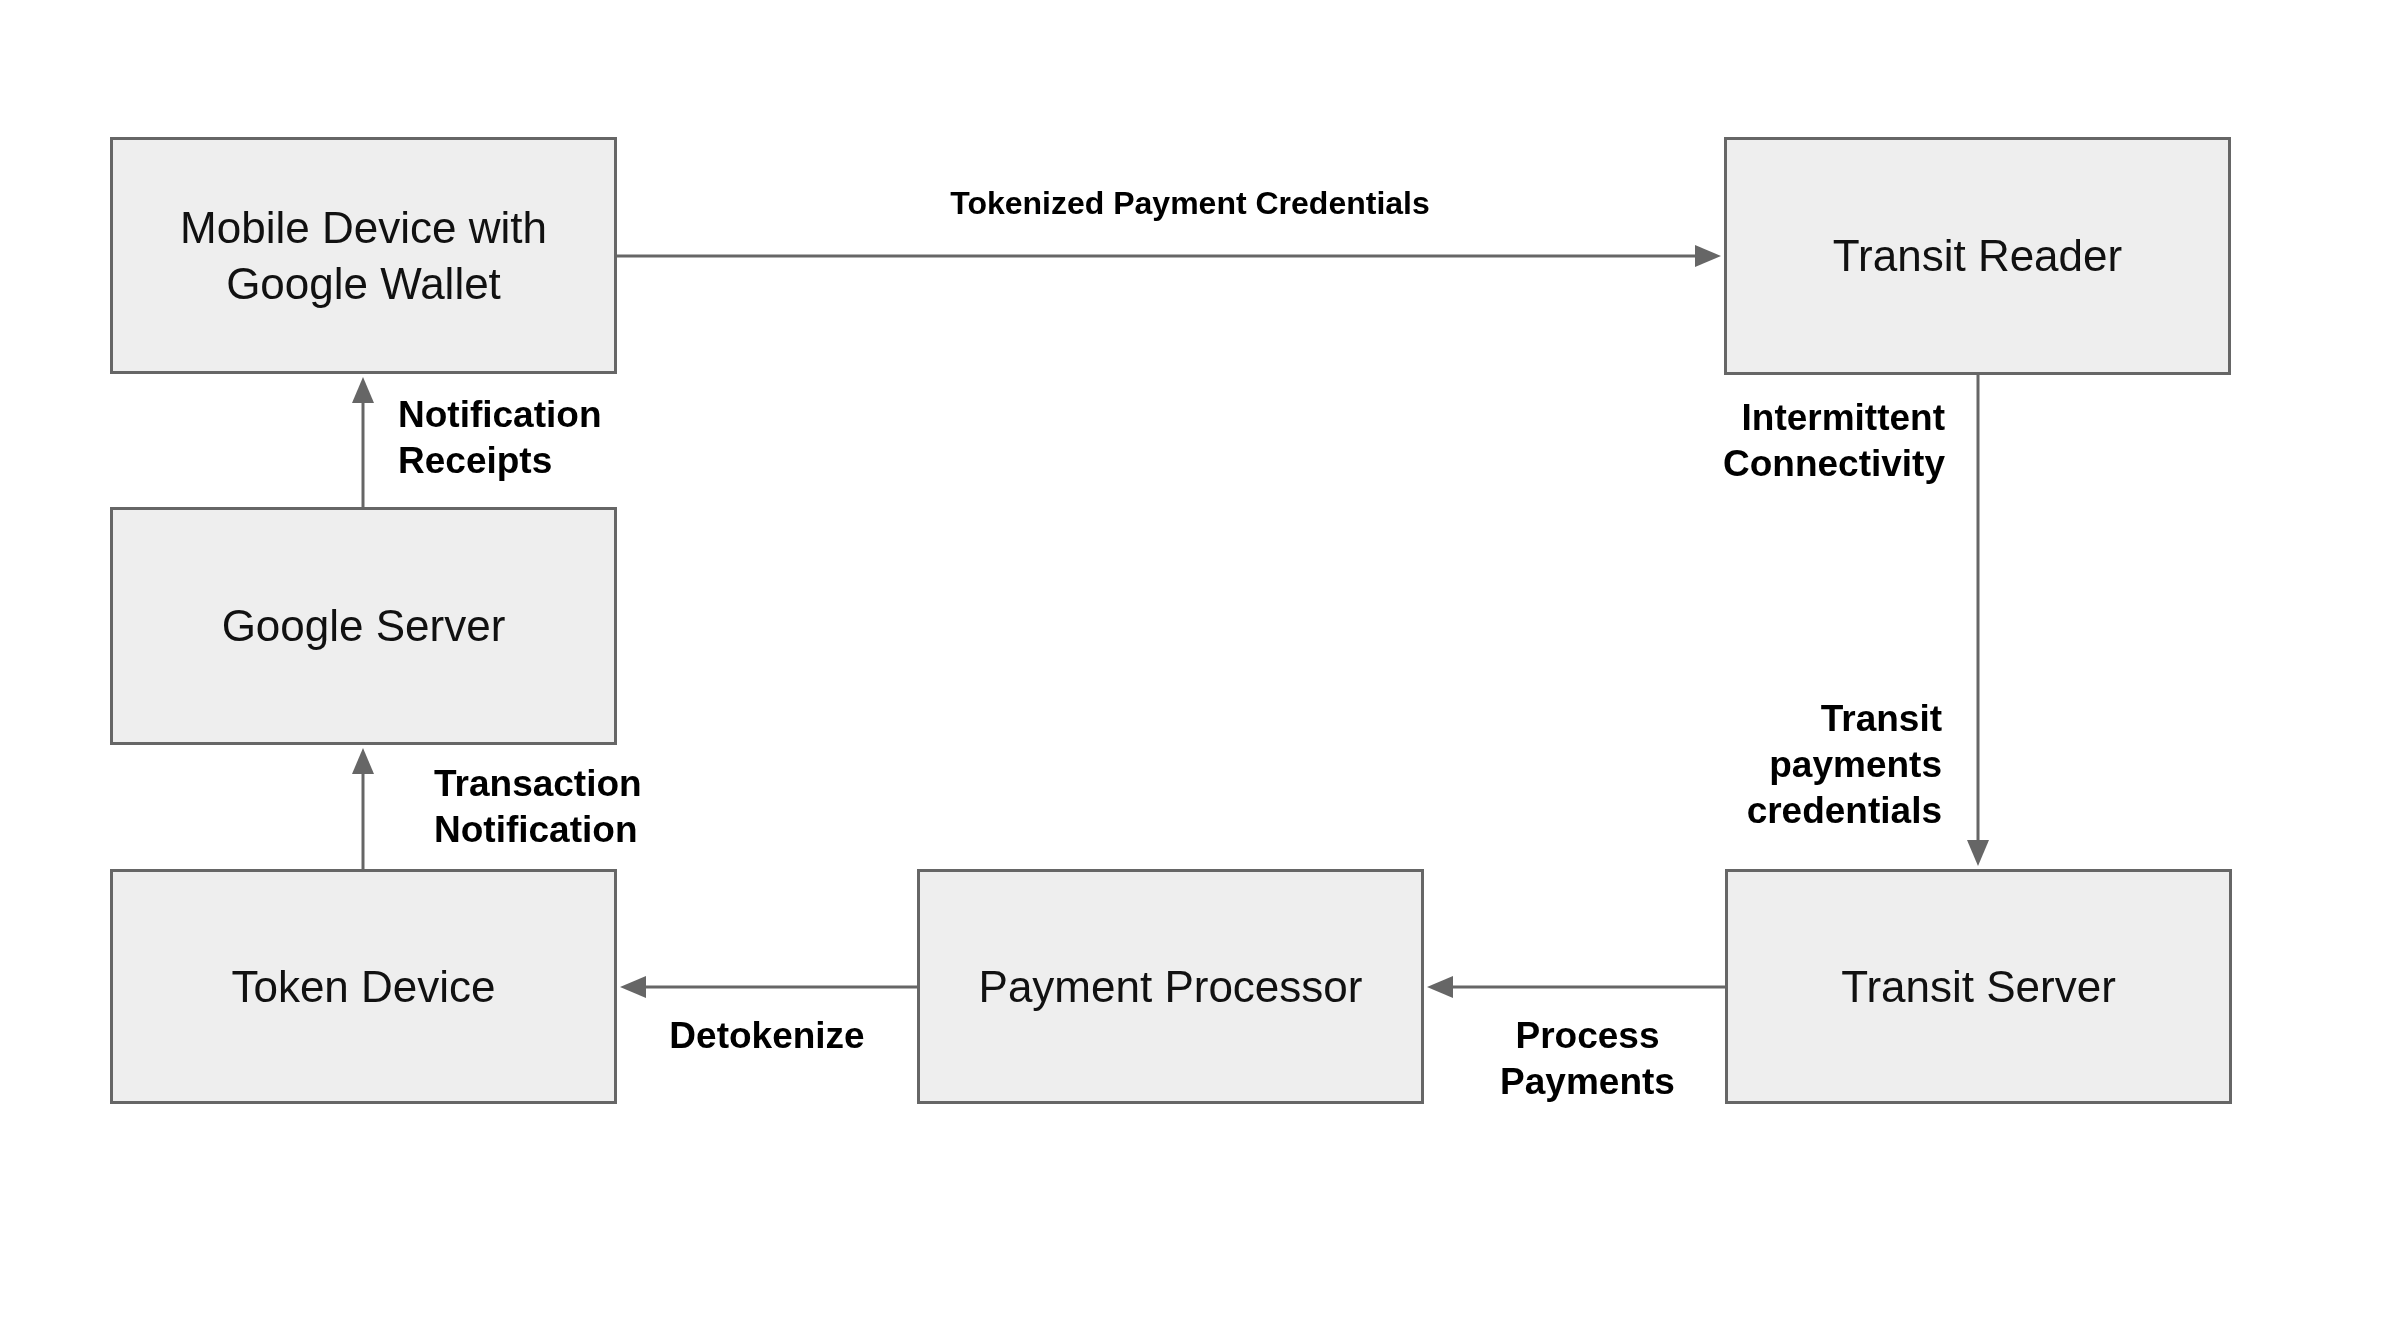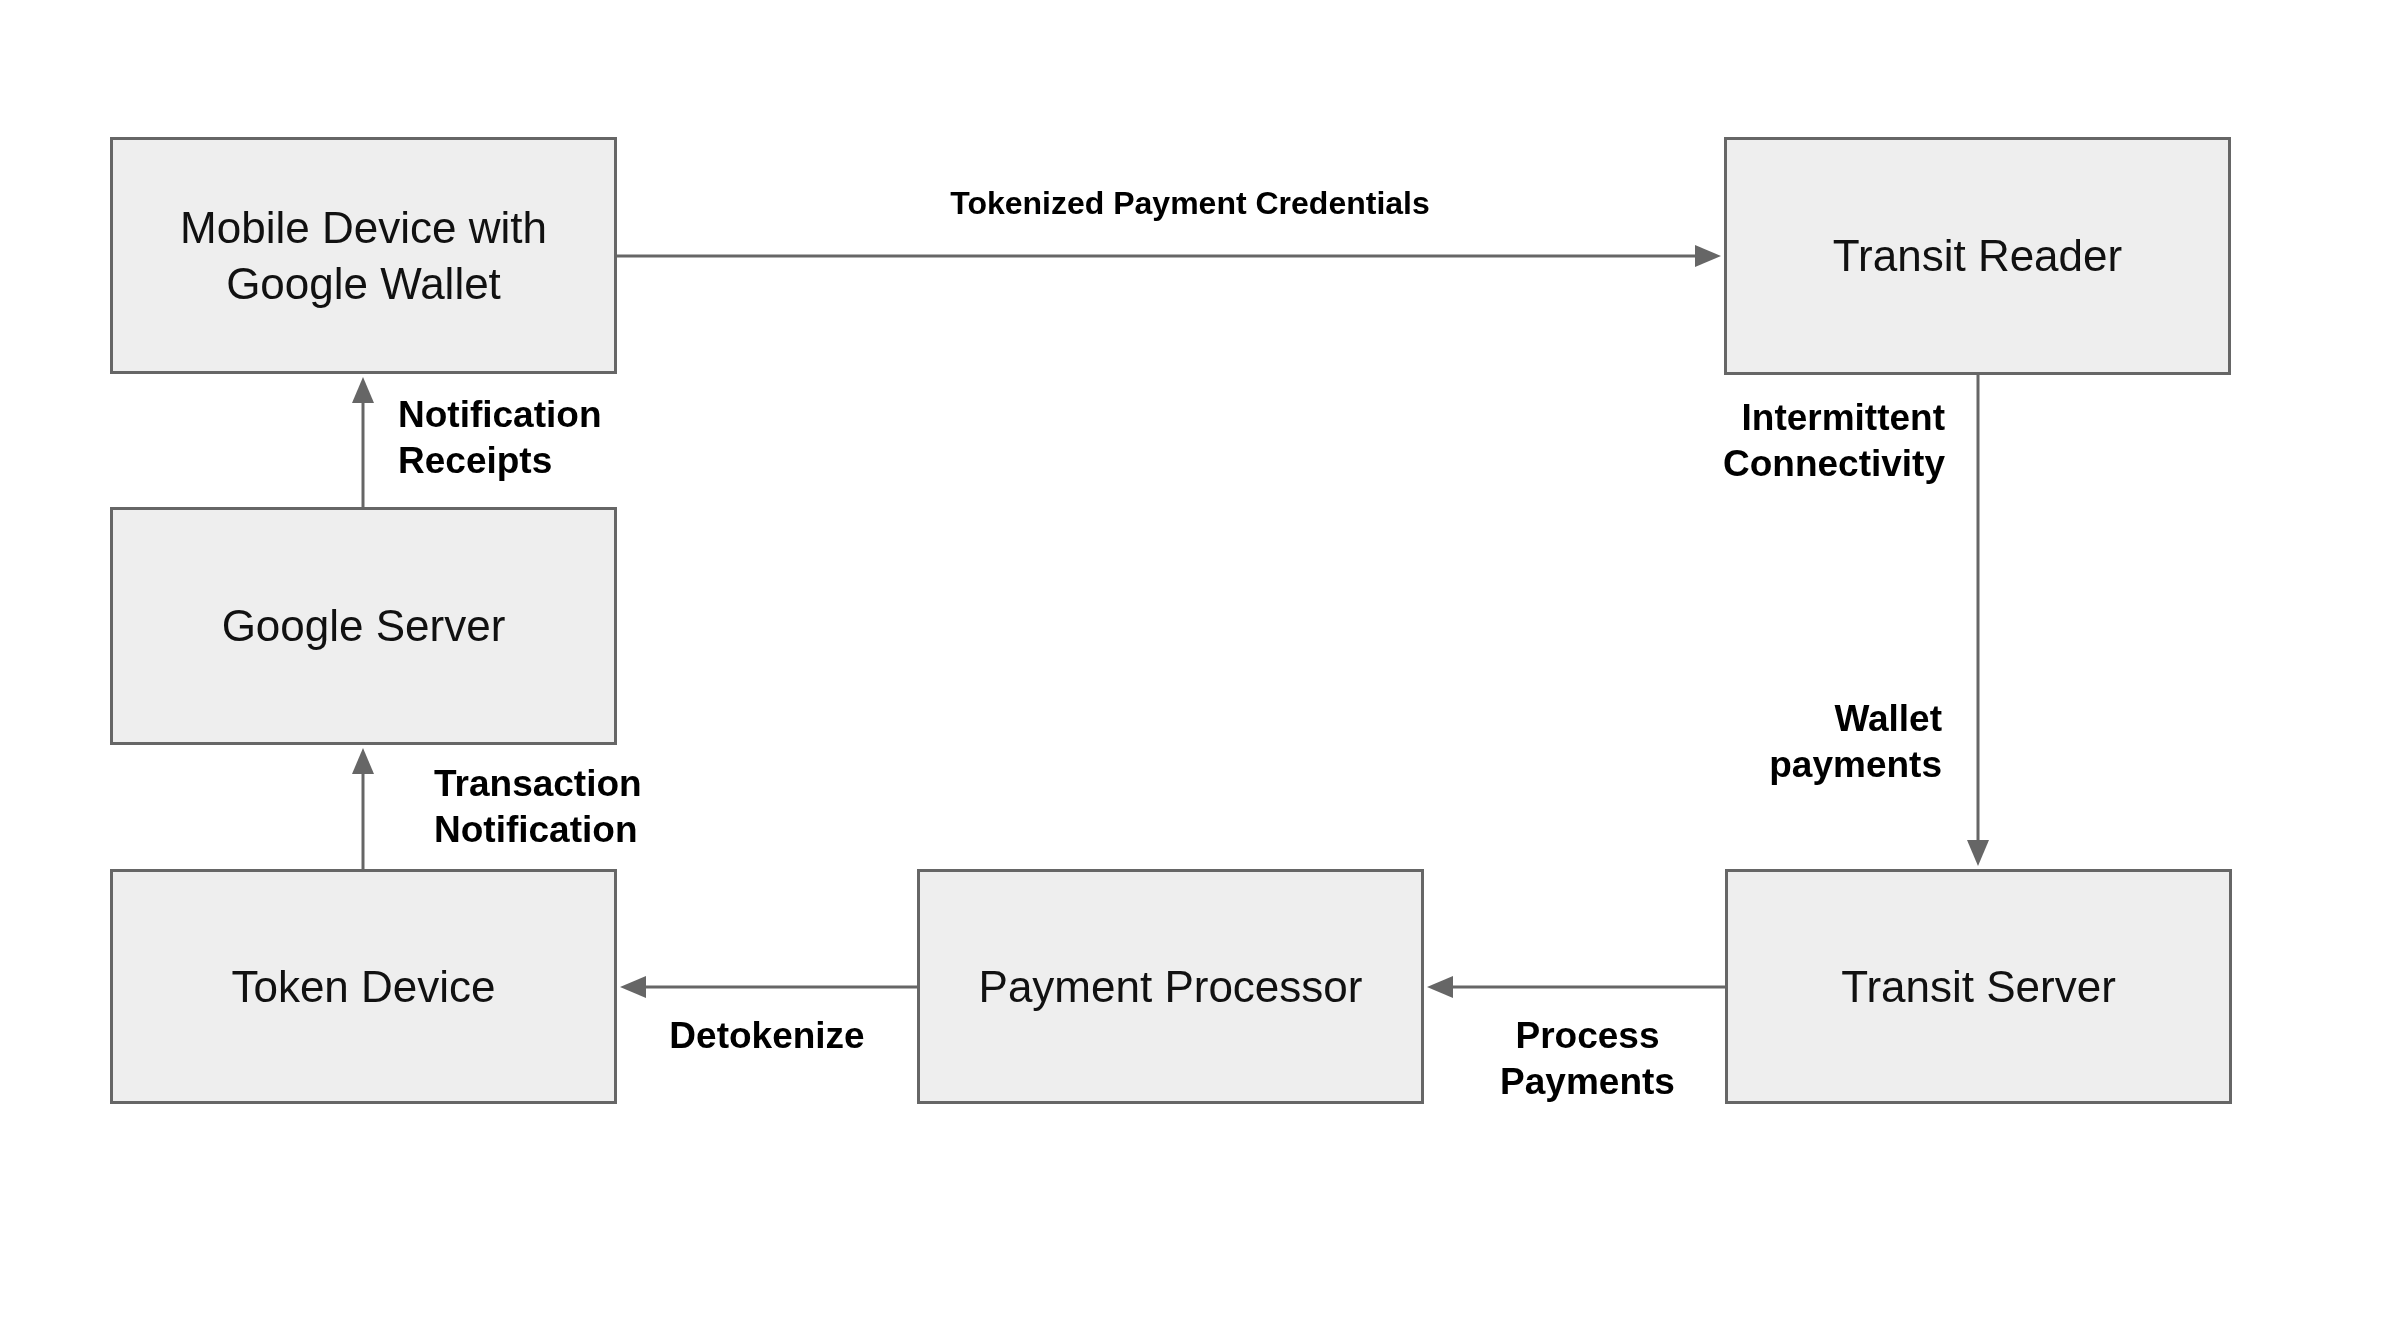--- a/index.html
+++ b/index.html
@@ -135,22 +135,23 @@
   <div class="edge-label title align-center" id="label-tokenized">
     <span>Tokenized Payment Credentials</span>
   </div>
 
   <div class="edge-label align-right" id="label-intermittent">
     <span>Intermittent</span>
     <span>Connectivity</span>
   </div>
 
   <div class="edge-label align-right" id="label-batched">
-    <span>Wallet</span>
+    <span>Transit</span>
     <span>payments</span>
+    <span>credentials</span>
   </div>
 
   <div class="edge-label align-left" id="label-notification">
     <span>Notification</span>
     <span>Receipts</span>
   </div>
 
   <div class="edge-label align-left" id="label-transaction">
     <span>Transaction</span>
     <span>Notification</span>

